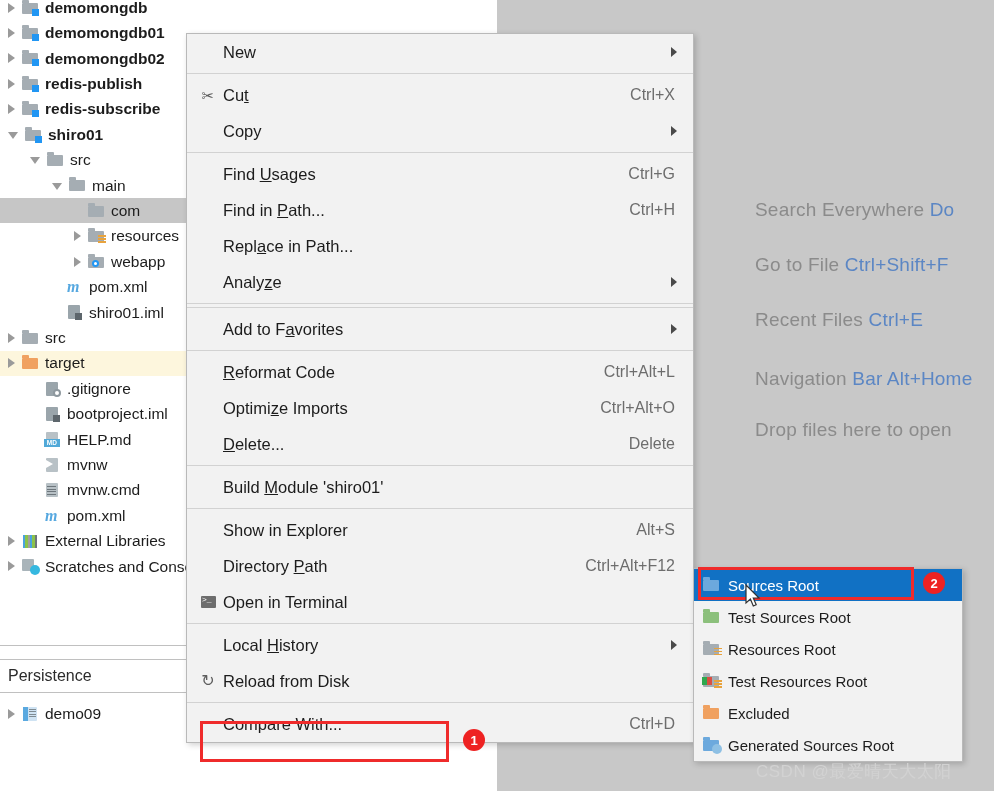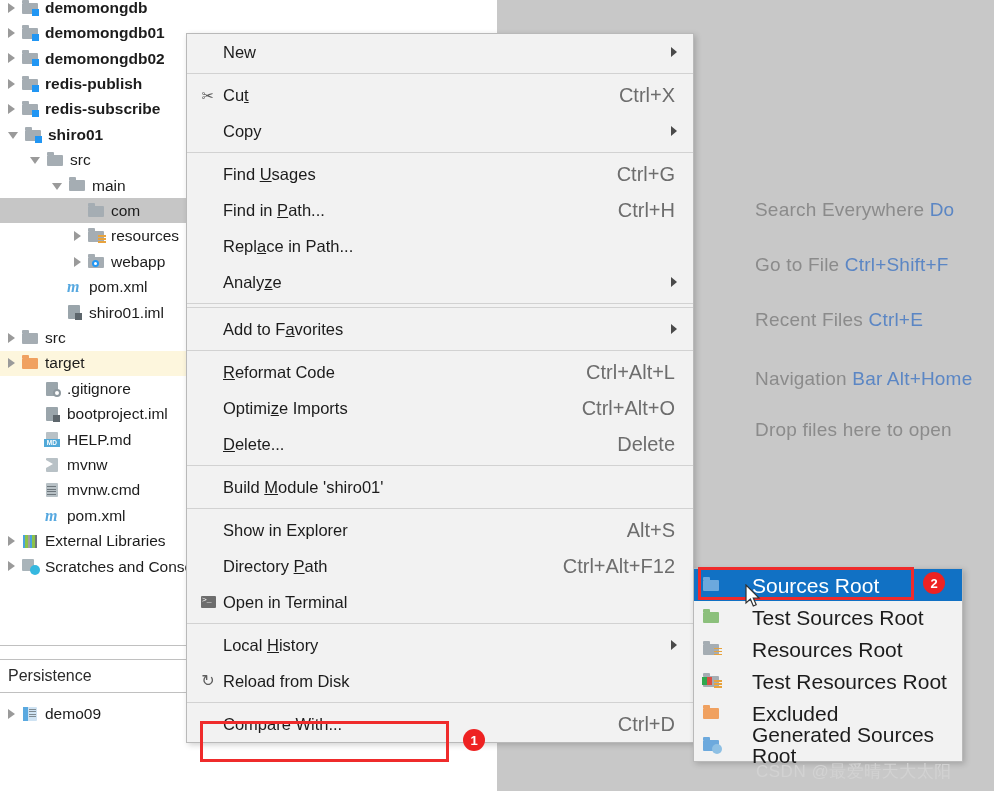--- a/index.html
+++ b/index.html
@@ -112,21 +112,21 @@
     background:#f2f2f2;border:1px solid #b9b9b9;box-sizing:border-box;
     box-shadow:2px 2px 6px rgba(0,0,0,.18);
   }
   .mi{
     position:relative;height:36px;display:flex;align-items:center;
     font-size:16.5px;color:#1c1c1c;padding-left:14px;box-sizing:border-box;
   }
   .mi .mi-icon{position:absolute;left:10px;top:0;height:36px;width:22px;
     display:flex;align-items:center;justify-content:center;}
   .mi .mi-label{margin-left:22px;white-space:nowrap;}
-  .mi .mi-accel{position:absolute;right:18px;color:#6d6d6d;font-size:20px;}
+  .mi .mi-accel{position:absolute;right:18px;color:#6d6d6d;font-size:16px;}
   .mi .sub-arrow{
     position:absolute;right:16px;width:0;height:0;
     border-left:6px solid #4a4a4a;border-top:5px solid transparent;border-bottom:5px solid transparent;
   }
   .mi-sep{height:1px;background:#d2d2d2;margin:3px 0;}
   .u{text-decoration:underline;}
 
   
   .g-scissors{font-size:15px;color:#5e5e5e;line-height:1;}
   .g-clip{width:11px;height:14px;border:1.6px solid #5e5e5e;border-radius:2px;position:relative;}
@@ -138,21 +138,21 @@
   .g-reload{font-size:16px;color:#5e5e5e;line-height:1;}
 
   
   #submenu{
     position:absolute;left:693px;top:568px;width:270px;
     background:#f2f2f2;border:1px solid #b9b9b9;box-sizing:border-box;
     box-shadow:2px 2px 6px rgba(0,0,0,.18);
   }
   .smi{
     position:relative;height:32px;display:flex;align-items:center;
-    font-size:21px;color:#1c1c1c;padding-left:8px;box-sizing:border-box;gap:24px;
+    font-size:15px;color:#1c1c1c;padding-left:8px;box-sizing:border-box;
   }
   .smi.highlight{background:#1171c4;color:#ffffff;}
   .smi .sic{width:19px;height:16px;margin-right:7px;position:relative;flex:0 0 auto;}
 
   
   .red-box{position:absolute;border:3px solid #ef2b2b;box-sizing:border-box;}
   #red-box-1{left:200px;top:721px;width:249px;height:41px;}
   #red-box-2{left:698px;top:567px;width:216px;height:33px;}
   .red-badge{
     position:absolute;width:22px;height:22px;border-radius:50%;background:#ee2222;

